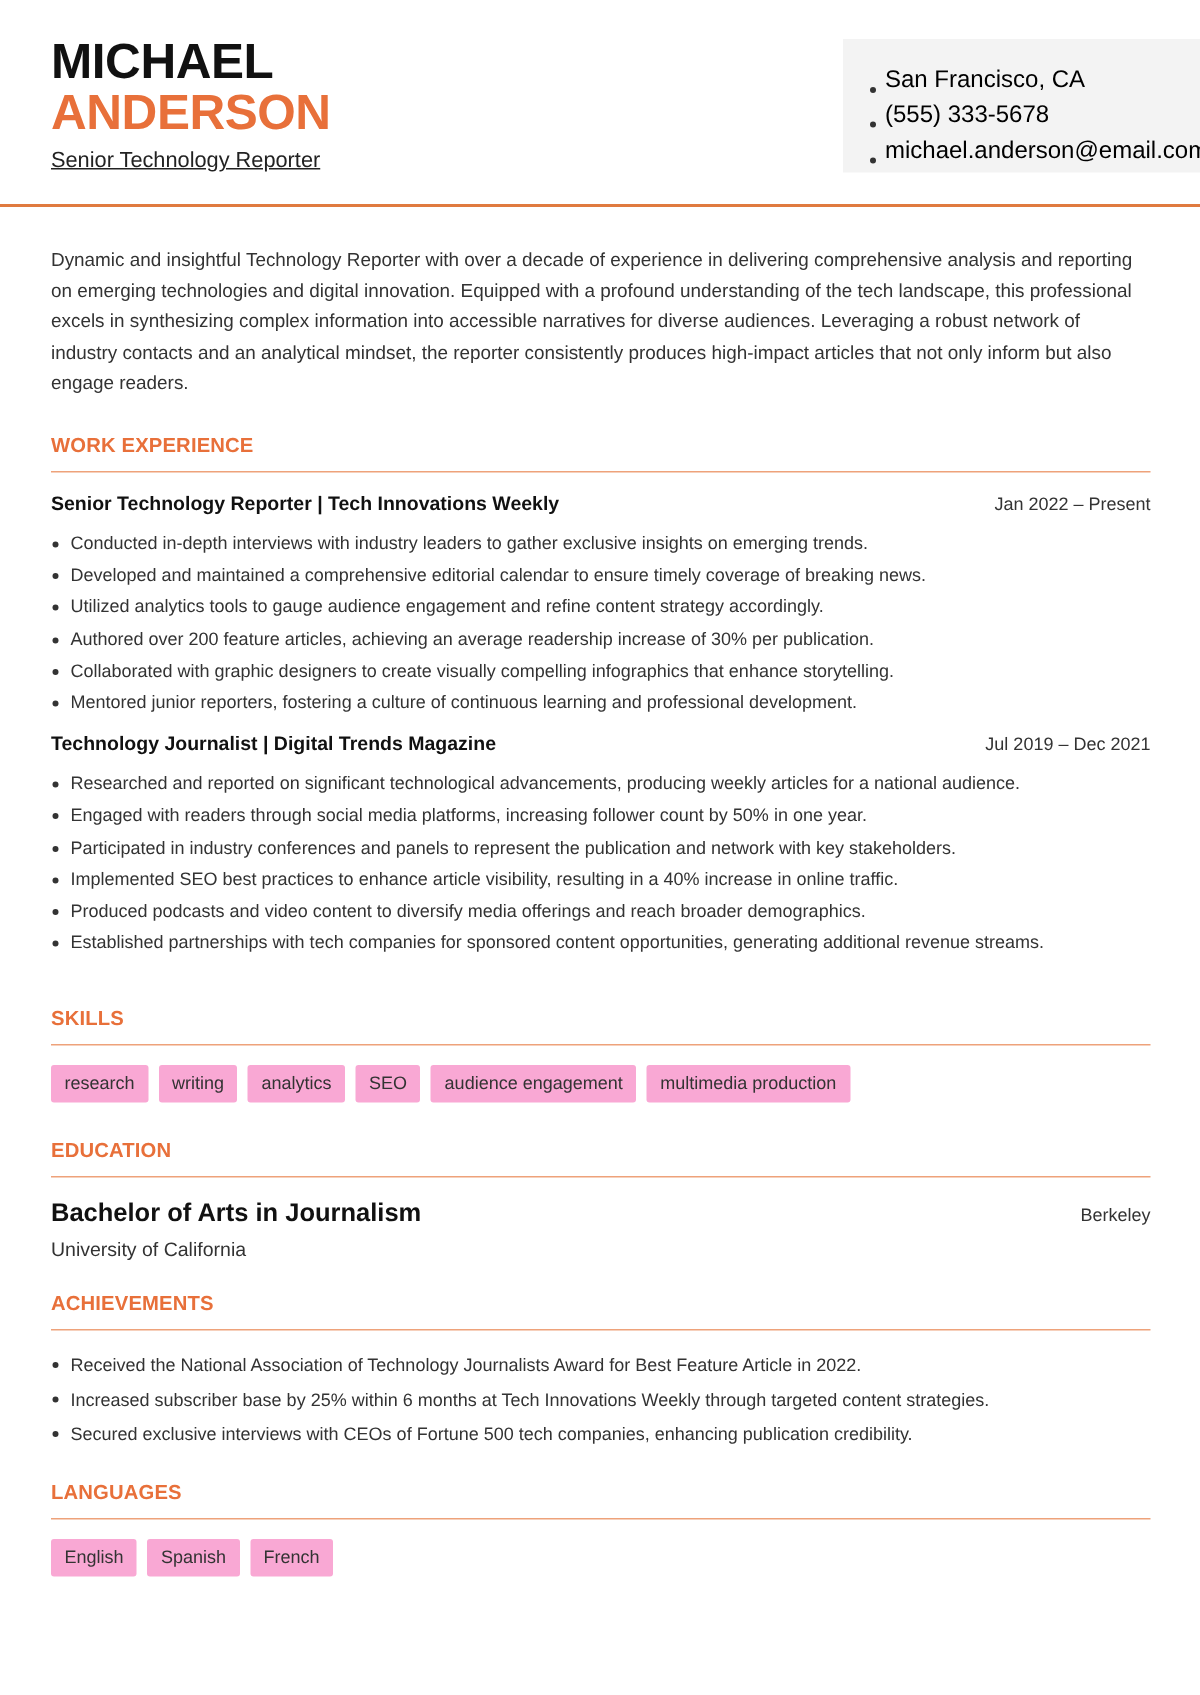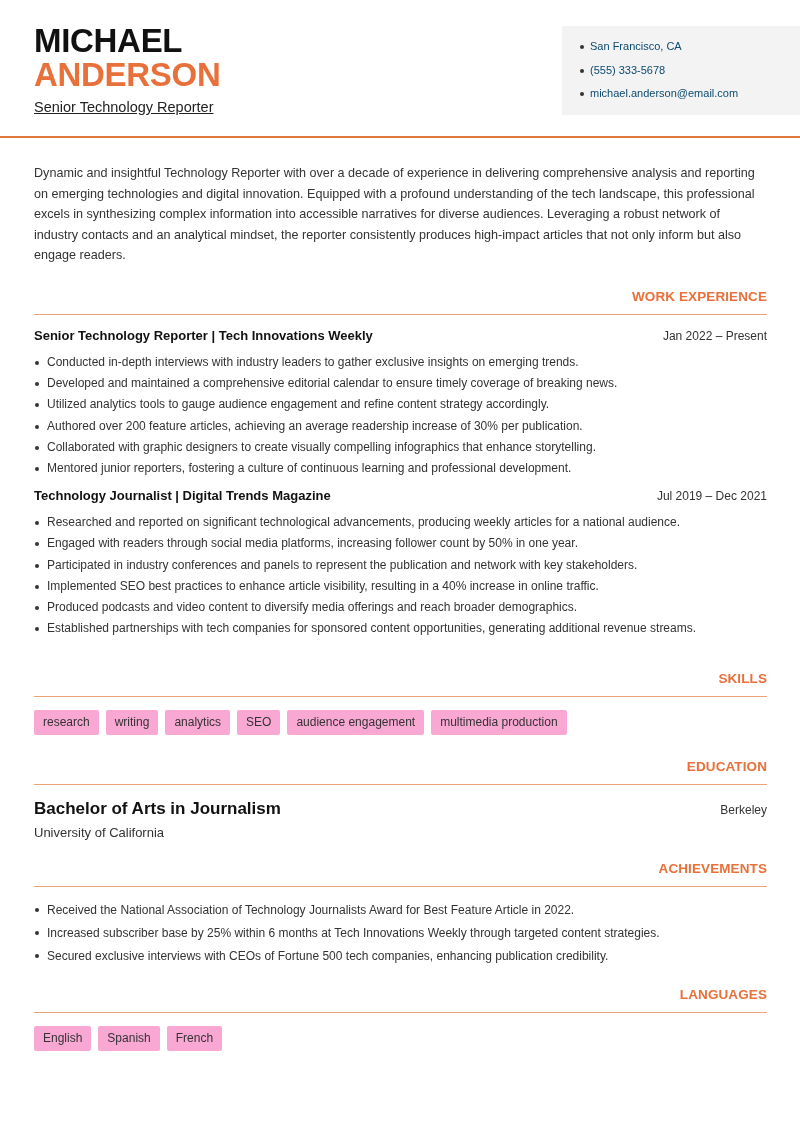--- a/index.html
+++ b/index.html
@@ -7,28 +7,28 @@
   body { font-family: "Liberation Sans", "DejaVu Sans", sans-serif; color: #333333; position: relative; overflow: hidden; }
 
   .header { position: relative; height: 138px; border-bottom: 2px solid #e07a3f; }
   .name { position: absolute; left: 34px; top: 24px; font-weight: 700; font-size: 33px; line-height: 34px; letter-spacing: -0.3px; }
   .name .first { display: block; color: #111111; }
   .name .last { display: block; color: #e8703a; }
   .job-title { position: absolute; left: 34px; top: 99px; font-size: 14.5px; color: #222222; text-decoration: underline; }
 
   .contact { position: absolute; left: 562px; top: 26px; width: 238px; height: 89px; background: #f3f3f3; padding: 12px 0 0 18px; }
   .contact ul { list-style: none; }
-  .contact li { font-size: 11px; color: #0c4a6e; height: 23.5px; line-height: 17px; display: flex; align-items: flex-start; }
+  .contact li { font-size: 16px; color: #000000; height: 23.5px; line-height: 17px; display: flex; align-items: flex-end; }
   .bullet { display: inline-block; width: 4px; height: 4px; border-radius: 50%; background: #333333; margin-right: 6px; flex-shrink: 0; }
   .contact .bullet { margin-top: 7px; }
 
   .content { position: absolute; left: 34px; top: 163px; width: 733px; }
   .summary { font-size: 12.6px; line-height: 20.6px; color: #333333; }
 
-  .section-title { font-size: 13.5px; font-weight: 700; color: #e8703a; letter-spacing: 0.1px; padding-bottom: 10px; border-bottom: 1.5px solid #eea27a; text-align: right; }
+  .section-title { font-size: 13.5px; font-weight: 700; color: #e8703a; letter-spacing: 0.1px; padding-bottom: 10px; border-bottom: 1.5px solid #eea27a; }
 
   .sec-work { position: absolute; top: 126px; left: 0; width: 733px; }
   .job { margin-top: 13px; }
   .job-head { display: flex; justify-content: space-between; align-items: baseline; height: 20px; }
   .job-role { font-size: 13px; font-weight: 700; color: #111111; }
   .job-dates { font-size: 12px; color: #333333; }
   .bullets { list-style: none; margin-top: 4px; }
   .bullets li { font-size: 12px; line-height: 21.2px; color: #333333; display: flex; align-items: flex-start; }
   .bullets li .bullet { margin-top: 9px; margin-left: 1px; margin-right: 8px; }
 

